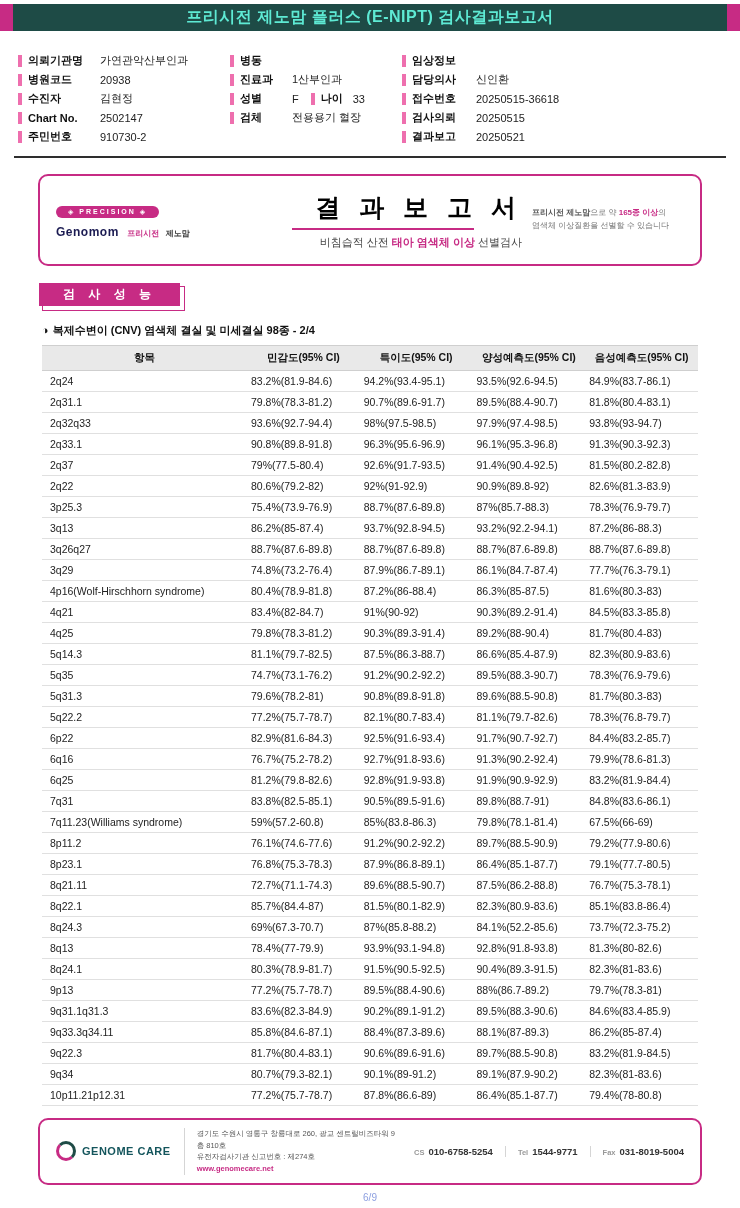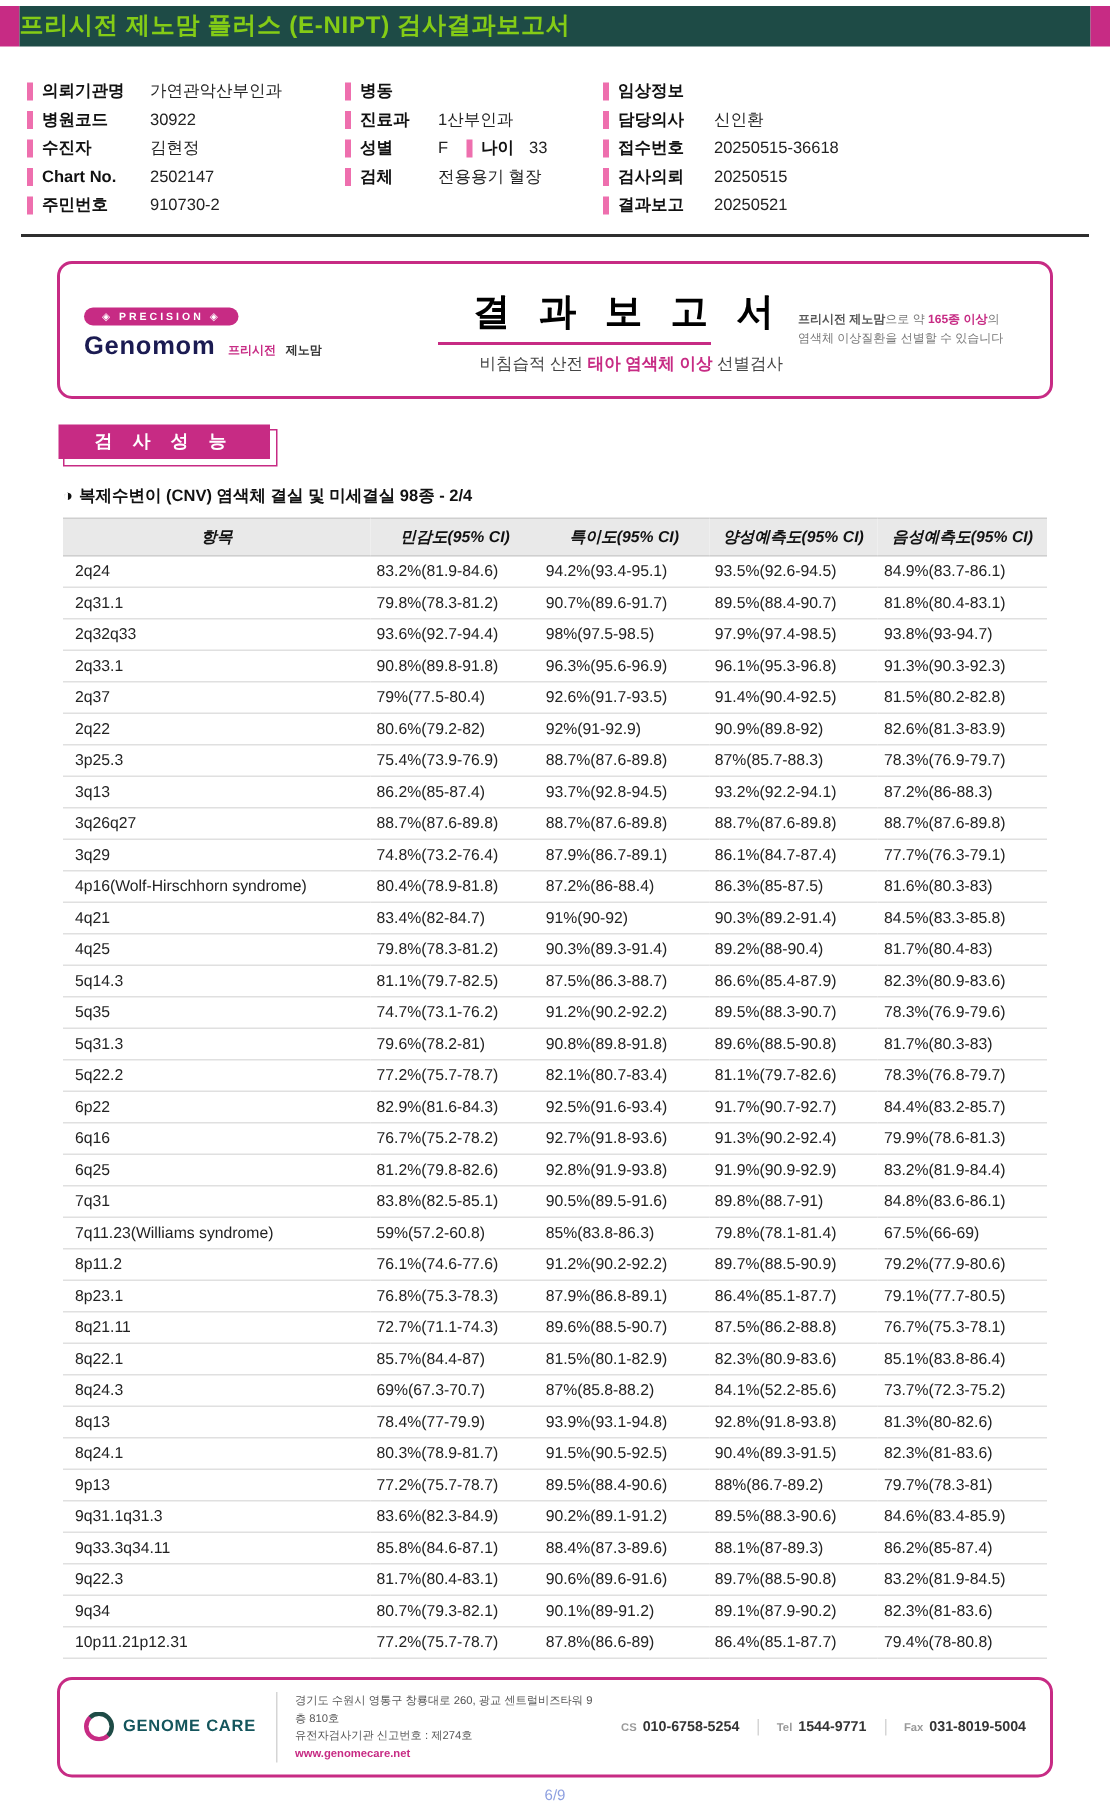--- a/index.html
+++ b/index.html
@@ -11,63 +11,63 @@
   *{box-sizing:border-box;margin:0;padding:0;}
   body{
     width:740px;min-height:1208px;margin:0 auto;background:#ffffff;
     font-family:"Liberation Sans","DejaVu Sans",sans-serif;color:#222;
   }
   
   .bar{display:flex;width:100%;}
   .bar.top{height:27px;margin-top:4px;}
   .bar.bottom{height:13px;margin-top:6px;}
   .bar-edge{width:13px;background:var(--accent);}
-  .bar-mid{flex:1;background:var(--dark);color:#84cc16;display:flex;align-items:center;justify-content:flex-start;}
+  .bar-mid{flex:1;background:var(--dark);color:#5eead4;display:flex;align-items:center;justify-content:center;}
   .bar-mid span{font-size:16px;font-weight:bold;letter-spacing:.5px;}
   
   .info{display:grid;grid-template-columns:212px 172px 1fr;padding:9px 18px 4px 18px;}
   .info-col{display:flex;flex-direction:column;margin-top:11px;}
   .info-row{display:flex;align-items:center;height:19px;font-size:11px;}
   .label-marker{display:inline-block;width:4px;height:12px;background:var(--accent-light);margin-right:6px;flex:none;}
   .info-label{font-weight:bold;color:#111;flex:none;}
   .col1 .info-label{width:72px;}
   .col2 .info-label{width:52px;}
   .col3 .info-label{width:64px;}
   .info-label.sm{width:32px;}
   .info-value{color:#222;margin-right:12px;white-space:nowrap;}
   .divider{height:2px;background:#2e2e2e;margin:6px 14px 0 14px;}
   
   .banner{margin:16px 38px 0 38px;border:2px solid var(--accent);border-radius:10px;
     display:flex;align-items:center;gap:10px;padding:12px 16px;min-height:92px;}
   .logo-block{width:178px;flex:none;}
   .badge{display:inline-block;background:var(--accent);color:#fff;font-size:7px;font-weight:bold;
     letter-spacing:2px;padding:2px 12px;border-radius:9px;margin-bottom:4px;}
   .logo-line{white-space:nowrap;}
-  .logo-main{font-size:17px;font-weight:bold;color:#1b1b52;letter-spacing:.5px;}
+  .logo-main{font-size:12px;font-weight:bold;color:#1b1b52;letter-spacing:.5px;}
   .logo-sub1{font-size:8px;font-weight:bold;color:var(--accent);margin-left:4px;}
   .logo-sub2{font-size:8px;font-weight:bold;color:#333;margin-left:2px;margin-top:20px;}
   .banner-center{flex:1;text-align:right;}
   .banner-title{font-size:25px;font-weight:bold;letter-spacing:6px;color:#000;}
   .banner-underline{width:182px;height:2px;background:var(--accent);margin:4px auto 5px auto;}
   .banner-subtitle{font-size:11px;color:#444;}
   .banner-subtitle .hl{color:var(--accent);font-weight:bold;}
   .banner-note{width:152px;flex:none;font-size:8px;color:#777;line-height:1.6;}
   .banner-note .b{font-weight:bold;color:#555;}
   .banner-note .hl{color:var(--accent);font-weight:bold;}
   
   .section-wrap{margin:20px 0 0 42px;}
   .section-border{display:inline-block;border:1px solid var(--accent);}
   .section-title{background:var(--accent);color:#fff;font-size:12px;font-weight:bold;
     letter-spacing:5px;padding:3px 24px;transform:translate(-4px,-4px);}
   .table-note{margin:12px 42px 7px 42px;font-size:11px;font-weight:bold;color:#111;}
   .note-icon{margin-right:4px;font-size:11px;}
   
   table{width:656px;margin:0 42px;border-collapse:collapse;font-size:10.5px;table-layout:fixed;}
   thead th{background:#e9e9e9;font-size:10.5px;font-weight:bold;color:#111;
-    padding:5px 2px;border-top:1px solid #cfcfcf;border-bottom:1px solid #cfcfcf;font-style:italic;}
+    padding:5px 2px;border-top:1px solid #cfcfcf;border-bottom:1px solid #cfcfcf;}
   th.col-item{width:205px;}
   tbody td{padding:4px 2px 4px 4px;border-bottom:1px solid #e0e0e0;color:#222;text-align:left;white-space:nowrap;overflow:hidden;}
   tbody td.col-item{padding-left:8px;}
   
   .footer{margin:12px 38px 0 38px;border:2px solid var(--accent);border-radius:10px;
     display:flex;align-items:center;gap:13px;padding:8px 16px;min-height:50px;}
   .gc-logo{display:flex;align-items:center;gap:6px;flex:none;}
   .gc-mark{width:20px;height:20px;border-radius:50%;border:3px solid var(--accent);
     border-top-color:var(--dark);border-right-color:var(--dark);}
   .gc-text{font-size:11px;font-weight:bold;color:#14555c;letter-spacing:.5px;}
@@ -94,21 +94,21 @@
 <div class="info">
   <div class="info-col col1">
       <div class="info-row">
         <span class="label-marker"></span>
         <span class="info-label">의뢰기관명</span>
         <span class="info-value">가연관악산부인과</span>
       </div>
       <div class="info-row">
         <span class="label-marker"></span>
         <span class="info-label">병원코드</span>
-        <span class="info-value">30922</span>
+        <span class="info-value">20938</span>
       </div>
       <div class="info-row">
         <span class="label-marker"></span>
         <span class="info-label">수진자</span>
         <span class="info-value">김현정</span>
       </div>
       <div class="info-row">
         <span class="label-marker"></span>
         <span class="info-label">Chart No.</span>
         <span class="info-value">2502147</span>

